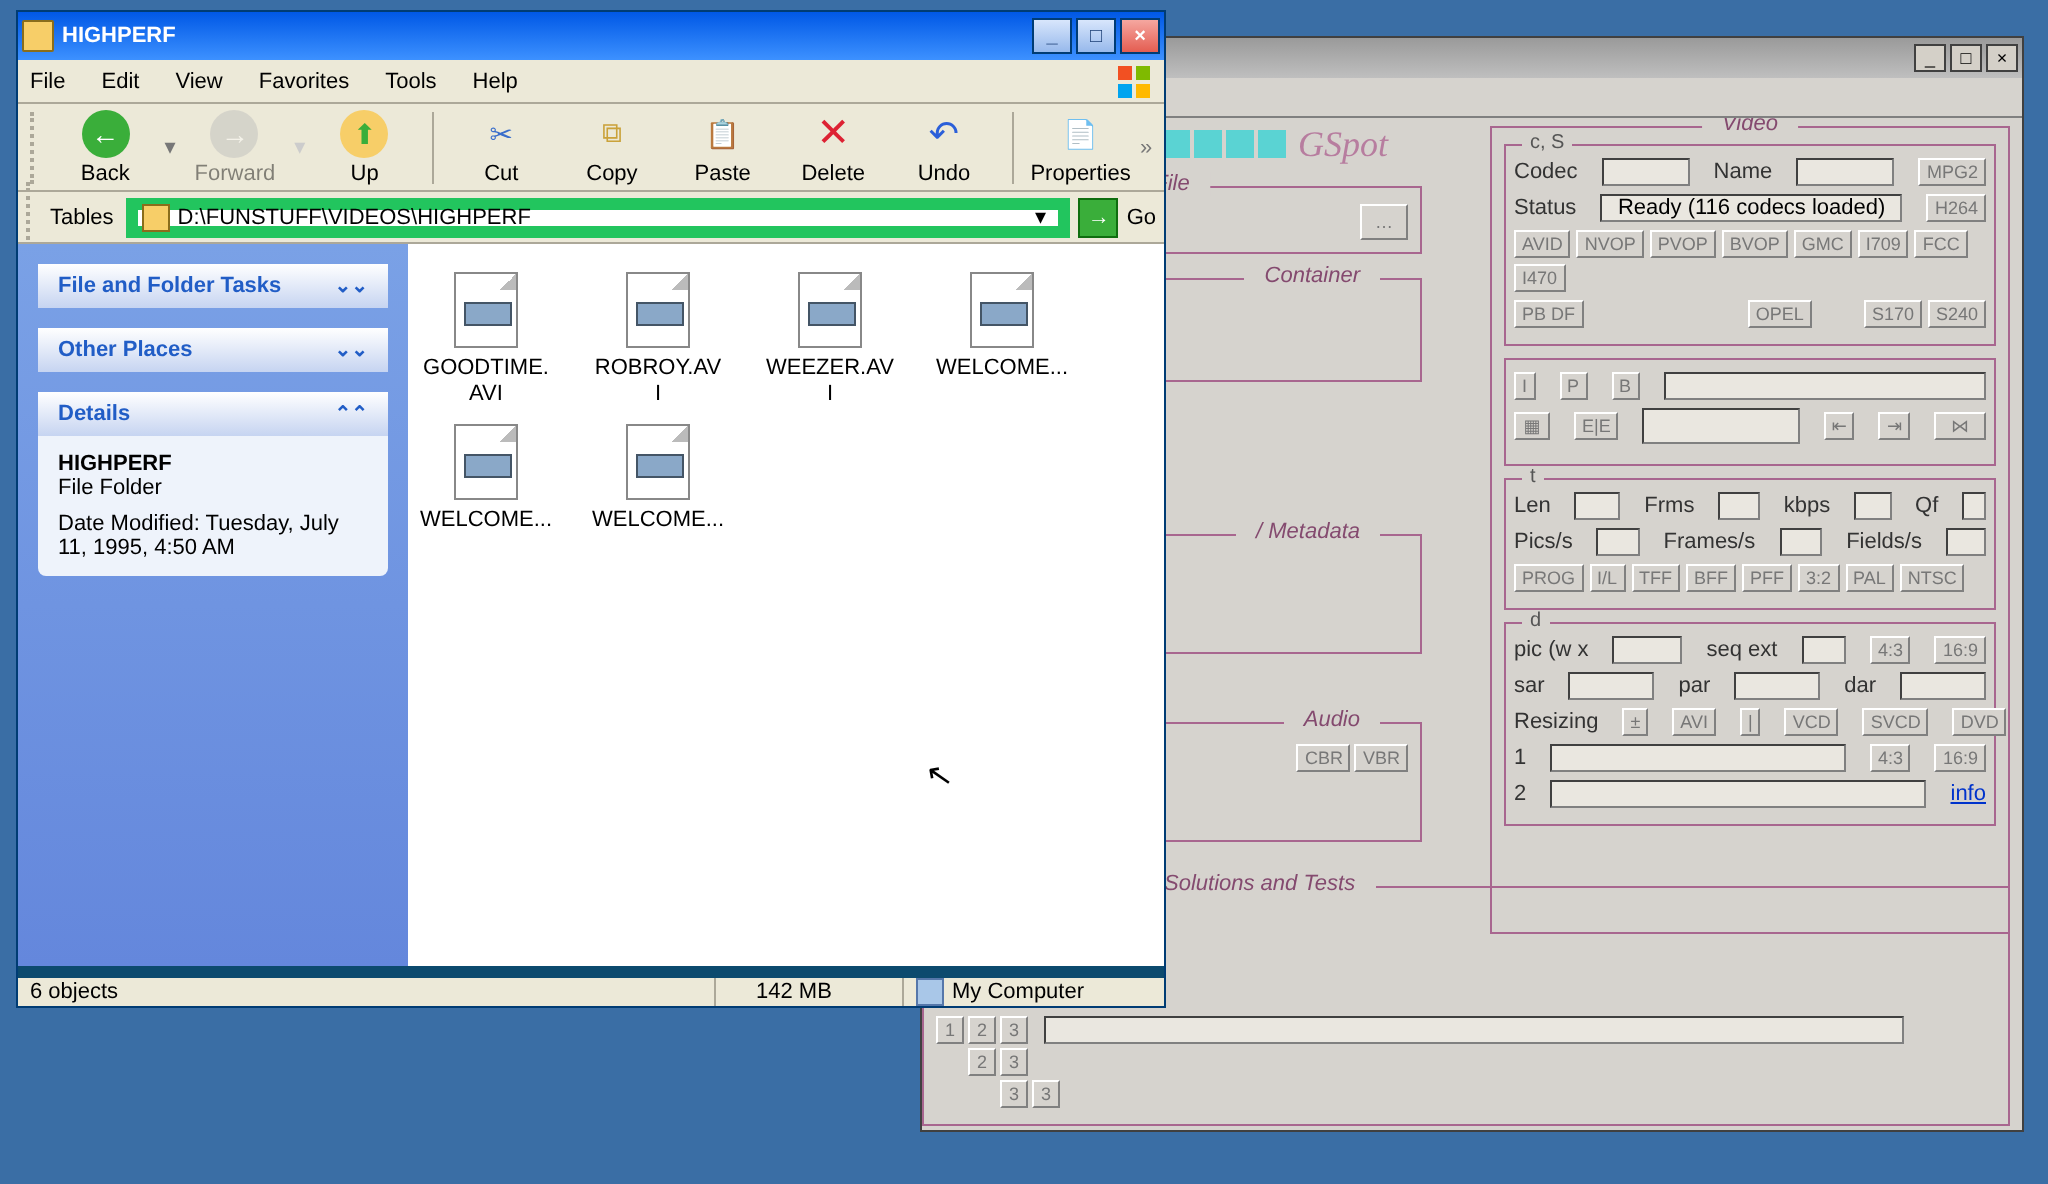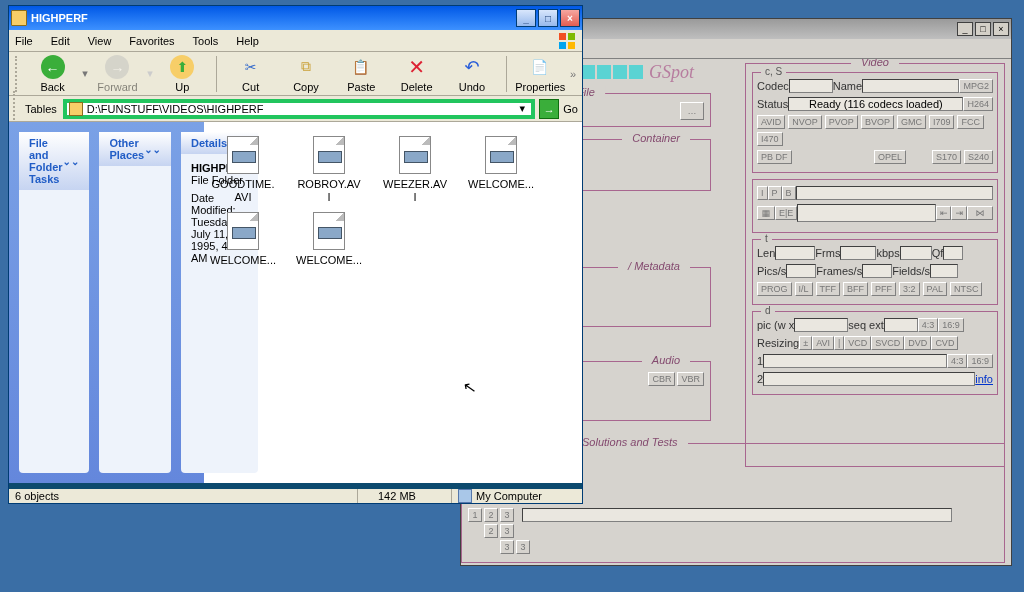--- a/index.html
+++ b/index.html
@@ -17,26 +17,26 @@
 .menubar .flag { position:absolute; right:6px; top:2px; width:18px; height:18px; }
 .menuitem { padding:2px 2px; }
 .toolbar { height: 44px; display:flex; align-items:center; padding:2px 6px; gap:4px; border-bottom:1px solid #aca899;}
 .tbtn { display:flex; flex-direction:column; align-items:center; width:52px; padding:2px 0;}
 .tbtn .ico { width:24px; height:24px; border-radius:12px; display:flex; align-items:center; justify-content:center; font-size:14px; color:#fff;}
 .tbtn .lbl { margin-top:2px; color:#000;}
 .tsep{width:1px;height:36px;background:#aca899;margin:0 4px;}
 .tgrip{width:6px;height:36px;border-left:2px dotted #aca899;margin-right:2px;}
 .addrbar{height:26px;display:flex;align-items:center;padding:2px 4px;gap:4px;border-bottom:1px solid #aca899;}
 .addrbar .lbl{margin-right:2px;}
-.addrbox{flex:1;height:20px;background:#fff;border:4px solid #22c55e;display:flex;align-items:center;padding:0 2px;}
+.addrbox{flex:1;height:20px;background:#fff;border:6px solid #22c55e;display:flex;align-items:center;padding:0 2px;}
 .addrbox .folder-ico{width:14px;height:14px;background:#f7ce68;border:1px solid #8a6d1b;margin-right:4px;}
 .addrbox .drop{width:14px;text-align:center;color:#000;}
 .gobtn{width:20px;height:20px;background:#3aae3a;border:1px solid #0f6e0f;display:flex;align-items:center;justify-content:center;color:#fff;font-weight:bold;}
 .content{flex:1;display:flex;background:#fff;}
-.sidebar{width:195px;background:linear-gradient(#7aa1e6,#6487dc);padding:10px;display:flex;flex-direction:row;gap:10px;}
+.sidebar{width:195px;background:linear-gradient(#7aa1e6,#6487dc);padding:10px;display:flex;flex-direction:column;gap:10px;}
 .panel{background:#eef3fb;border-radius:4px;}
 .phead{background:linear-gradient(#fff,#c6d4f1);padding:5px 10px;font-weight:bold;color:#215dc6;display:flex;justify-content:space-between;align-items:center;}
 .phead .chev{font-size:10px;}
 .pbody{padding:8px 10px;}
 .filesview{flex:1;padding:14px 6px;display:flex;flex-wrap:wrap;align-content:flex-start;gap:4px 20px;}
 .fileitem{width:66px;display:flex;flex-direction:column;align-items:center;text-align:center;}
 .fileico{width:32px;height:38px;background:#fff;border:1px solid #888;position:relative;}
 .fileico::before{content:"";position:absolute;right:0;top:0;width:8px;height:8px;background:linear-gradient(135deg,#fff 50%,#bbb 50%);}
 .fileico .reel{position:absolute;left:4px;top:14px;width:24px;height:12px;background:#8aa8c8;border:1px solid #456;}
 .filelbl{margin-top:4px;line-height:1.2;word-break:break-all;}
@@ -48,21 +48,21 @@
 
 .codecwin{position:absolute;left:460px;top:18px;width:552px;height:548px;background:#d6d3ce;border:1px solid #404040;display:flex;flex-direction:column;}
 .codecwin .ctitle{height:20px;background:linear-gradient(#9a9a9a,#bfbfbf);display:flex;justify-content:flex-end;align-items:center;padding:0 2px;gap:2px;}
 .codecwin .cwbtn{width:16px;height:14px;background:#d4d0c8;border:1px solid #404040;display:flex;align-items:center;justify-content:center;font-size:9px;font-family:Arial;}
 .codecwin .cmenu{height:20px;display:flex;align-items:center;gap:14px;padding:0 8px;border-bottom:1px solid #808080;}
 .codecwin .cbody{flex:1;padding:6px 8px 8px 8px;position:relative;overflow:hidden;}
 .grpbox{border:1px solid #a8668f;position:absolute;padding:8px 6px;}
 .grpbox .glabel{position:absolute;top:-8px;left:50%;transform:translateX(-50%);background:#d6d3ce;padding:0 10px;color:#844a6f;font-style:italic;}
 .sunkfield{height:14px;background:#eae7e0;border:1px solid #808080;border-top-color:#404040;border-left-color:#404040;}
 .smbtn{height:14px;background:#d6d3ce;border:1px solid #fff;border-right-color:#808080;border-bottom-color:#808080;font-size:9px;display:inline-flex;align-items:center;justify-content:center;padding:0 3px;color:#777;}
-.row{display:flex;align-items:center;gap:0;margin-bottom:4px;}
+.row{display:flex;align-items:center;gap:12px;margin-bottom:4px;}
 .row .rlbl{color:#333;white-space:nowrap;}
 .logobox{height:26px;display:flex;align-items:center;gap:2px;margin-bottom:2px;}
 .logobox .sq{width:14px;height:14px;background:#5ad3d3;}
 .logobox .logotxt{font-family:'Comic Sans MS',cursive;color:#b77d9f;font-size:18px;font-style:italic;margin-left:4px;}
 
 .vidpane{right:6px; top:4px; width:260px; height:404px;}
 .fieldblock{border:1px solid #a8668f;padding:6px 4px 4px 4px;margin-bottom:6px;position:relative;}
 .fieldblock .mini{position:absolute;top:-7px;left:8px;background:#d6d3ce;padding:0 4px;font-size:10px;color:#555;}
 
 .cursor{position:absolute;left:463px;top:378px;font-size:16px;color:#000;pointer-events:none;transform:rotate(-10deg);}
@@ -198,20 +198,28 @@
 
       <div class="fieldblock">
         <span class="mini">d</span>
         <div class="row">
           <span class="rlbl">pic (w x</span>
             <div class="sunkfield" style="width:54px;"></div>
           <span class="rlbl">seq ext</span>
             <div class="sunkfield" style="width:34px;"></div>
           <span class="smbtn">4:3</span>
           <span class="smbtn">16:9</span>
+        </div>
+        <div class="row">
+          <span class="rlbl">sar</span>
+            <div class="sunkfield" style="width:44px;"></div>
+          <span class="rlbl">par</span>
+            <div class="sunkfield" style="width:44px;"></div>
+          <span class="rlbl">dar</span>
+            <div class="sunkfield" style="width:44px;"></div>
         </div>
         <div class="row">
           <span class="rlbl">Resizing</span>
           <span class="smbtn">±</span>
           <span class="smbtn">AVI</span>
           <span class="smbtn">|</span>
           <span class="smbtn">VCD</span>
           <span class="smbtn">SVCD</span>
           <span class="smbtn">DVD</span>
           <span class="smbtn">CVD</span>

